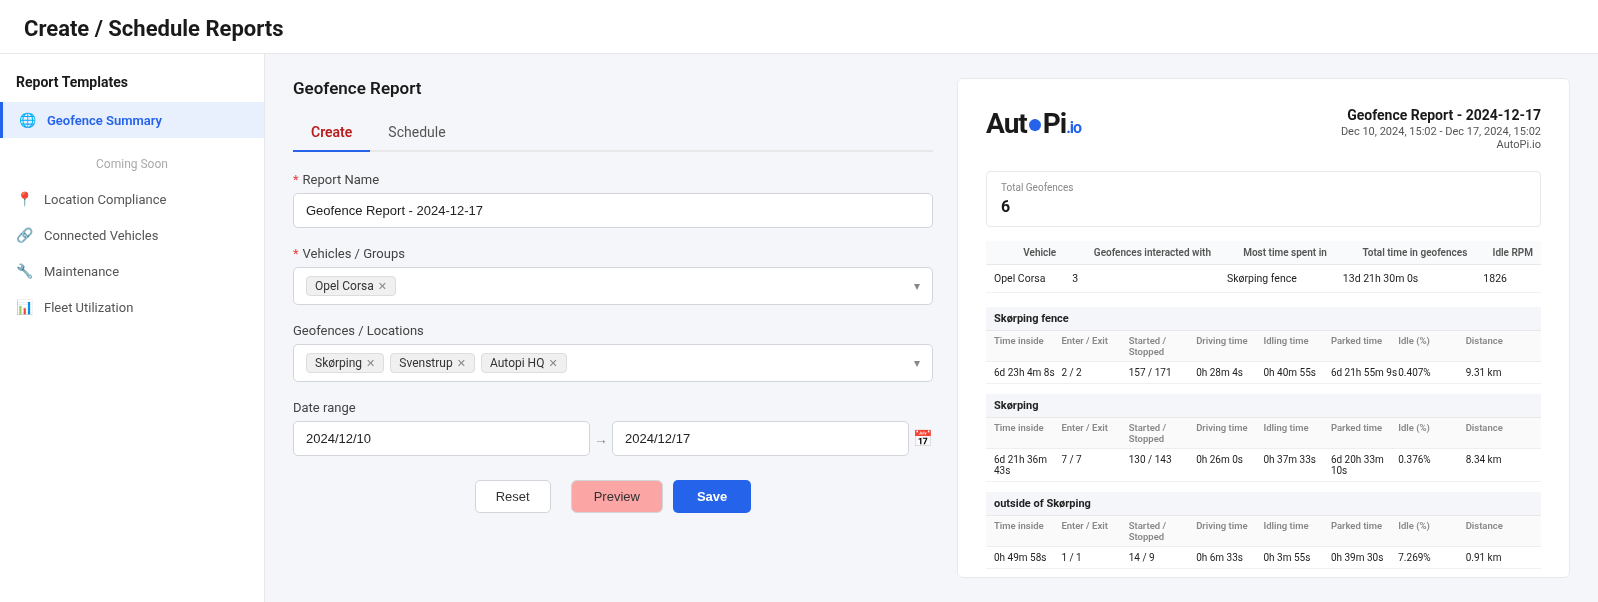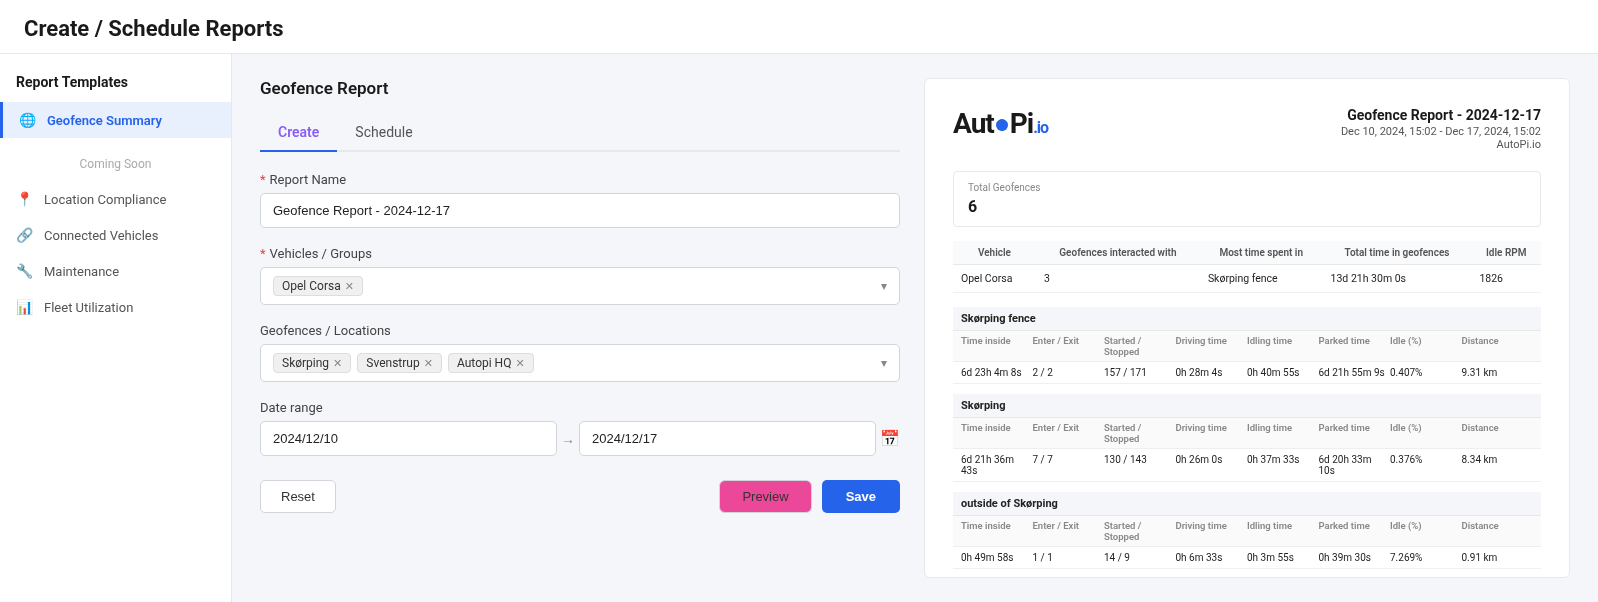--- a/index.html
+++ b/index.html
@@ -6,79 +6,79 @@
     body { font-family: -apple-system, BlinkMacSystemFont, 'Segoe UI', Roboto, sans-serif; background: #f5f6fa; color: #222; font-size: 13px; }
 
     .app-container { display: flex; flex-direction: column; height: 602px; overflow: hidden; }
 
     .page-header { padding: 16px 24px 12px; background: #fff; border-bottom: 1px solid #e8e8e8; }
     .page-title { font-size: 22px; font-weight: 700; color: #1a1a1a; }
 
     .main-layout { display: flex; flex: 1; overflow: hidden; }
 
     
-    .sidebar { width: 232px; background: #fff; border-right: 1px solid #e8e8e8; padding: 12px 0; flex-shrink: 0; overflow-y: auto; }
+    .sidebar { width: 265px; background: #fff; border-right: 1px solid #e8e8e8; padding: 12px 0; flex-shrink: 0; overflow-y: auto; }
     .sidebar-section-title { font-size: 14px; font-weight: 700; color: #1a1a1a; padding: 8px 16px 12px; }
     .sidebar-item { display: flex; align-items: center; gap: 10px; padding: 10px 16px; cursor: pointer; color: #555; font-size: 13px; border-radius: 0; }
     .sidebar-item.active { background: #e8f0fe; color: #2563eb; border-left: 3px solid #2563eb; font-weight: 600; }
     .sidebar-item.active .sidebar-icon { color: #2563eb; }
     .sidebar-icon { font-size: 14px; color: #999; width: 18px; flex-shrink: 0; }
     .sidebar-coming-soon { font-size: 12px; color: #aaa; padding: 19px 16px 10px; text-align: center; }
 
     
     .content-area { flex: 1; padding: 24px 28px; overflow-y: auto; background: #f5f6fa; display: flex; gap: 24px; }
 
     
     .form-panel { flex: 0 0 640px; }
     .form-section-title { font-size: 17px; font-weight: 600; color: #1a1a1a; margin-bottom: 18px; }
 
     .tabs { display: flex; gap: 0; margin-bottom: 20px; border-bottom: 2px solid #e8e8e8; }
     .tab { padding: 8px 18px 10px; font-size: 14px; cursor: pointer; color: #555; border-bottom: 2px solid transparent; margin-bottom: -2px; }
-    .tab.active { color: #8b5cf6; border-bottom: 2px solid #2563eb; font-weight: 600; }
+    .tab.active { color: #b91c1c; border-bottom: 2px solid #2563eb; font-weight: 600; }
 
     .form-group { margin-bottom: 18px; }
     .form-label { font-size: 13px; color: #444; margin-bottom: 6px; display: flex; align-items: center; gap: 4px; }
     .required-star { color: #e53e3e; }
     .form-input { width: 100%; border: 1px solid #d1d5db; border-radius: 5px; padding: 9px 12px; font-size: 13px; color: #222; background: #fff; outline: none; }
 
     .tag-select { width: 100%; border: 1px solid #d1d5db; border-radius: 5px; padding: 6px 12px; font-size: 13px; background: #fff; display: flex; align-items: center; justify-content: space-between; min-height: 38px; }
     .tags-container { display: flex; flex-wrap: wrap; gap: 6px; flex: 1; }
     .tag { background: #f0f0f0; border: 1px solid #ddd; border-radius: 4px; padding: 2px 8px; font-size: 12px; display: flex; align-items: center; gap: 4px; color: #333; }
     .tag-remove { cursor: pointer; color: #888; font-size: 11px; }
     .chevron-down { color: #888; font-size: 12px; }
 
     .date-range { display: flex; align-items: center; gap: 4px; }
     .date-input { flex: 1; border: 1px solid #d1d5db; border-radius: 5px; padding: 9px 12px; font-size: 13px; color: #222; background: #fff; }
     .date-arrow { color: #888; font-size: 14px; }
     .date-icon { color: #888; font-size: 16px; cursor: pointer; }
 
-    .form-actions { display: flex; align-items: center; justify-content: space-between; margin-top: 24px; gap: 20px; }
+    .form-actions { display: flex; align-items: center; justify-content: center; margin-top: 24px; gap: 20px; }
     .btn-reset { border: 1px solid #d1d5db; background: #fff; padding: 8px 20px; border-radius: 5px; font-size: 13px; cursor: pointer; color: #333; }
     .btn-group { display: flex; gap: 10px; }
-    .btn-preview { border: 1px solid #d1d5db; background: #ec4899; padding: 8px 22px; border-radius: 6px; font-size: 13px; cursor: pointer; color: #333; }
+    .btn-preview { border: 1px solid #d1d5db; background: #fca5a5; padding: 8px 22px; border-radius: 6px; font-size: 13px; cursor: pointer; color: #333; }
     .btn-save { background: #2563eb; color: #fff; border: none; padding: 8px 24px; border-radius: 5px; font-size: 13px; cursor: pointer; font-weight: 600; }
 
     
     .preview-panel { flex: 1; background: #fff; border: 1px solid #e8e8e8; border-radius: 6px; overflow-y: auto; padding: 0; }
     .report-preview { padding: 28px 28px 20px; font-size: 11.5px; color: #222; }
 
     .report-header { display: flex; align-items: flex-start; justify-content: space-between; margin-bottom: 20px; }
     .report-logo { font-size: 28px; font-weight: 700; color: #1a1a1a; letter-spacing: -1px; }
     .logo-dot { color: #2563eb; }
     .report-meta { text-align: right; font-size: 11px; color: #555; }
     .report-meta-title { font-size: 14px; font-weight: 700; color: #1a1a1a; margin-bottom: 2px; }
 
     .report-summary { display: flex; border: 1px solid #e8e8e8; border-radius: 4px; margin-bottom: 14px; }
     .summary-cell { flex: 1; padding: 10px 14px; }
     .summary-cell + .summary-cell { border-left: 1px solid #e8e8e8; }
     .summary-label { font-size: 10px; color: #888; margin-bottom: 4px; }
     .summary-value { font-size: 16px; font-weight: 700; color: #1a1a1a; }
 
     .report-table { width: 100%; border-collapse: collapse; margin-bottom: 14px; font-size: 10.5px; }
-    .report-table th { background: #f9fafb; padding: 6px 8px; text-align: center; font-weight: 600; color: #555; border-bottom: 1px solid #e8e8e8; font-size: 10px; }
+    .report-table th { background: #f9fafb; padding: 6px 8px; text-align: right; font-weight: 600; color: #555; border-bottom: 1px solid #e8e8e8; font-size: 10px; }
     .report-table td { padding: 7px 8px; border-bottom: 1px solid #f0f0f0; color: #222; vertical-align: top; }
 
     .geofence-section { margin-bottom: 10px; }
     .geofence-title { font-weight: 700; font-size: 11px; padding: 5px 8px; background: #f5f6fa; border-bottom: 1px solid #e8e8e8; }
     .geofence-cols { display: grid; grid-template-columns: 1fr 1fr 1fr 1fr 1fr 1fr 1fr 1fr; font-size: 9.5px; color: #888; font-weight: 600; padding: 4px 8px; background: #fafafa; border-bottom: 1px solid #eee; }
     .geofence-data { display: grid; grid-template-columns: 1fr 1fr 1fr 1fr 1fr 1fr 1fr 1fr; font-size: 10px; padding: 5px 8px; border-bottom: 1px solid #f0f0f0; color: #222; }
   </style>
 </head>
 <body>
 

